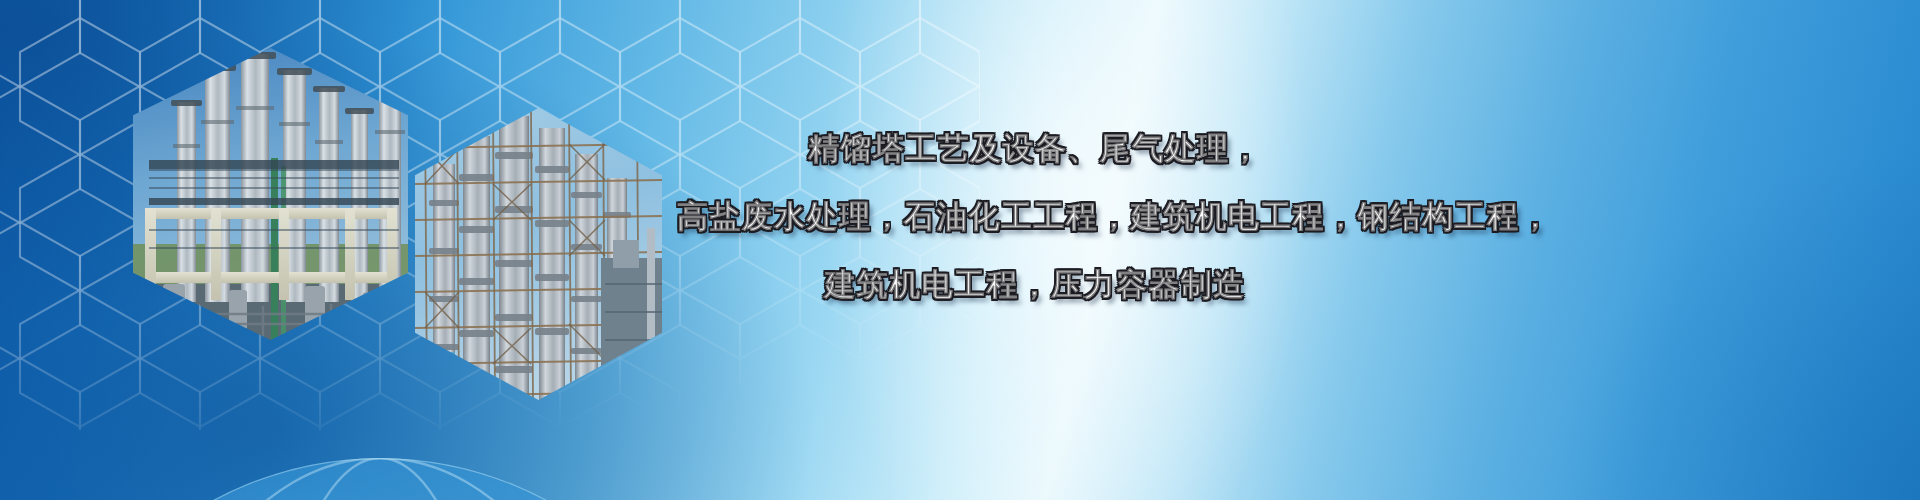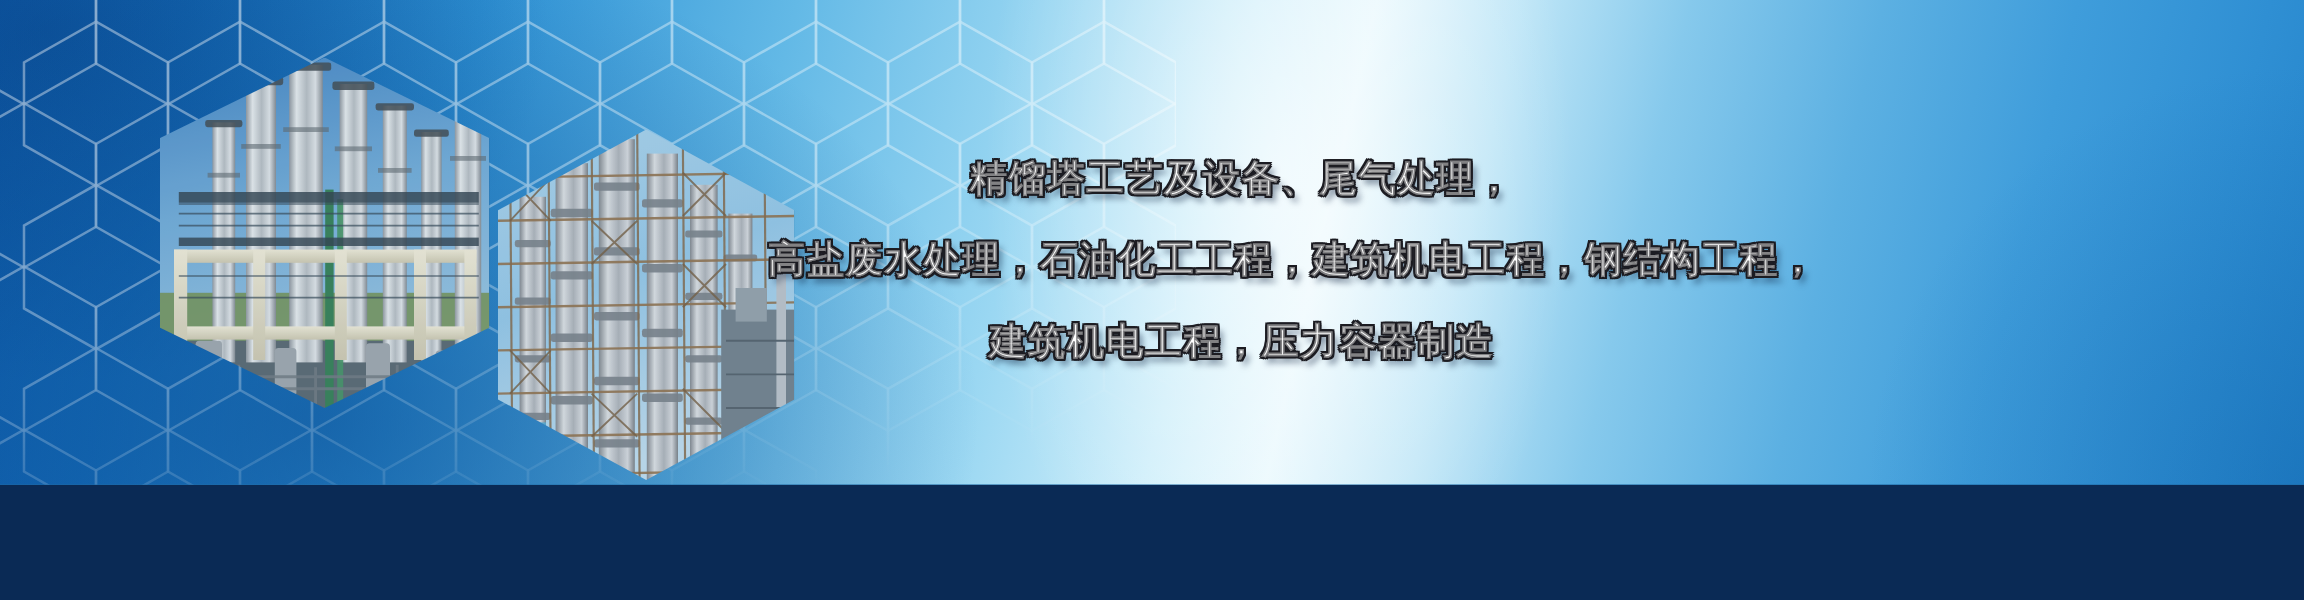--- a/index.html
+++ b/index.html
@@ -1,19 +1,19 @@
 <!DOCTYPE html>
 <html><head>
 <meta charset="utf-8">
 <title>Banner</title>
 <style>
   html,body{margin:0;padding:0;background:#0a2a55;}
   *{box-sizing:border-box;}
   #banner{
-    position:relative;width:1920px;height:404px;overflow:hidden;
+    position:relative;width:1920px;height:500px;overflow:hidden;
     font-family:"Liberation Sans","DejaVu Sans",sans-serif;
     background:#2a8fd4;
   }
   .layer{position:absolute;inset:0;}
 
   
   #bg-base{
     background:
       linear-gradient(103deg,
         #0f5fae 0%,
@@ -83,21 +83,21 @@
        1.7px -1.7px 0 #1c1c22,
       -1.7px  1.7px 0 #1c1c22,
        1.7px  1.7px 0 #1c1c22,
       -1.7px  0    0 #1c1c22,
        1.7px  0    0 #1c1c22,
        0   -1.7px 0 #1c1c22,
        0    1.7px 0 #1c1c22,
        4px 5px 5px rgba(10,30,60,.55);
   }
   #headline .line.l1{margin-bottom:18px;}
-  #headline .line.l2{margin-bottom:18px;}
+  #headline .line.l2{margin-bottom:18px;padding-left:37px;}
 </style>
 </head>
 <body>
 
 <div id="banner">
 
   <div class="layer" id="bg-base"></div>
   <div class="layer" id="bg-vignette"></div>
   <div class="layer" id="bg-lightshaft"></div>
 

